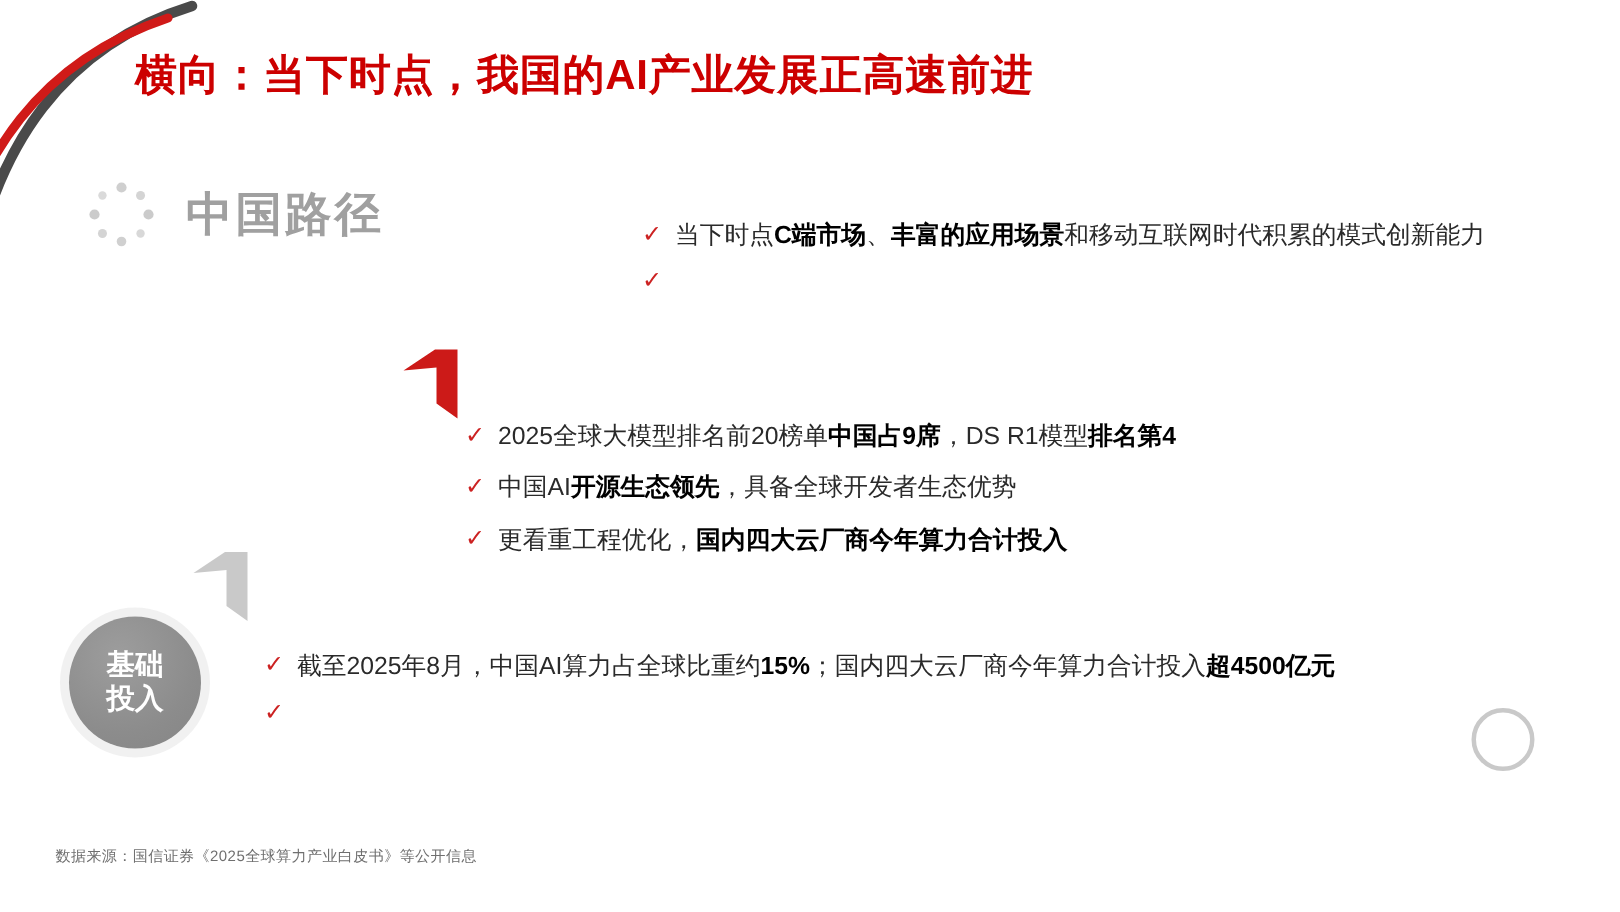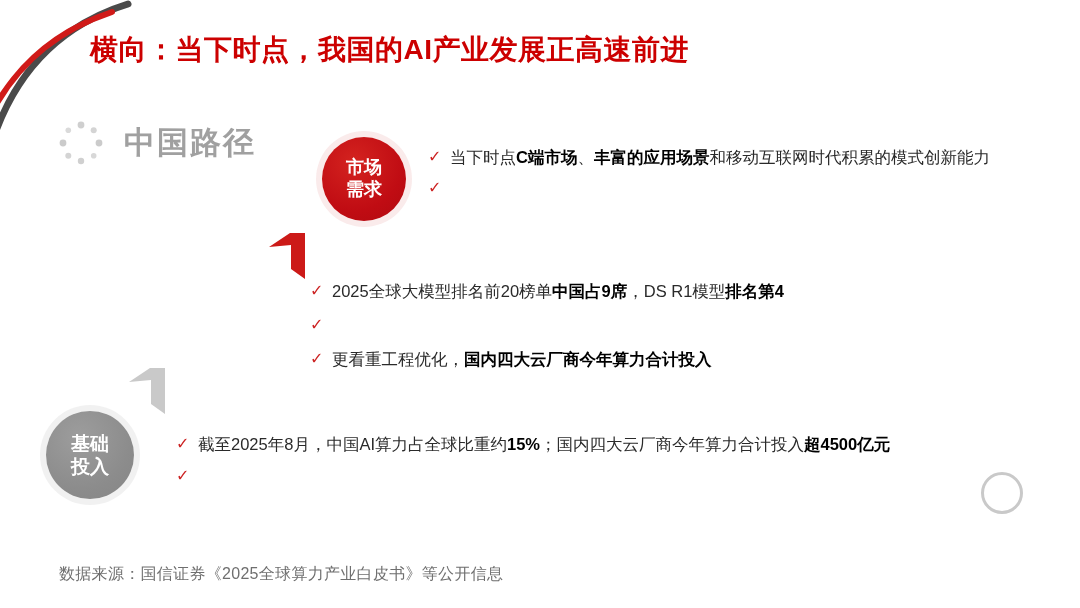--- a/index.html
+++ b/index.html
@@ -151,23 +151,23 @@
     top: 472px;
     width: 36px;
     height: 36px;
     border: 3px solid #c9c9c9;
     border-radius: 50%;
   }
 
   
   .footnote {
     position: absolute;
-    left: 59px;
+    left: 37px;
     top: 564px;
-    font-size: 16px;
+    font-size: 10px;
     color: #6f6f6f;
     letter-spacing: 0.3px;
   }
 </style>
 </head>
 <body>
 
 <div id="slide">
 
   <div class="arc-wrap">
@@ -188,24 +188,20 @@
         <circle cx="37.7" cy="37.7" r="2.8" fill="#d8d8d8"></circle>
         <circle cx="25" cy="43" r="3.2" fill="#d0d0d0"></circle>
         <circle cx="12.3" cy="37.7" r="3.0" fill="#d4d4d4"></circle>
         <circle cx="7" cy="25" r="3.4" fill="#cbcbcb"></circle>
         <circle cx="12.3" cy="12.3" r="2.8" fill="#dadada"></circle>
       </svg>
     </div>
     <div class="path-label-text">中国路径</div>
   </div>
 
-  <div class="bubble red" id="bubble-market">
-    <span>市场</span>
-    <span>需求</span>
-  </div>
 
 
   <div class="bubble gray" id="bubble-base">
     <span>基础</span>
     <span>投入</span>
   </div>
 
   <div class="chevron" id="chevron-red">
     <svg width="46" height="50" viewBox="0 0 46 50" aria-hidden="true">
       <path d="M 3 16 L 24 2 L 39 2 L 39 48 L 25 38 L 25 14 Z" fill="#cc1a18"></path>
@@ -226,20 +222,21 @@
         <span class="tick">✓</span>
       </div>
     </div>
   <div class="bullets" id="bullets-tech">
       <div class="bullet">
         <span class="tick">✓</span>
         <span class="bullet-text"><span>2025全球大模型排名前20榜单</span><span class="hi">中国占9席</span><span>，DS R1模型</span><span class="hi">排名第4</span></span>
       </div>
       <div class="bullet">
         <span class="tick">✓</span>
+        <span class="bullet-text"><span>中国AI</span><span class="hi">开源生态领先</span><span>，具备全球开发者生态优势</span></span>
       </div>
       <div class="bullet">
         <span class="tick">✓</span>
         <span class="bullet-text"><span>更看重工程优化，</span><span class="hi">国内四大云厂商今年算力合计投入</span></span>
       </div>
     </div>
   <div class="bullets" id="bullets-base">
       <div class="bullet">
         <span class="tick">✓</span>
         <span class="bullet-text"><span>截至2025年8月，中国AI算力占全球比重约</span><span class="hi">15%</span><span>；国内四大云厂商今年算力合计投入</span><span class="hi">超4500亿元</span></span>

